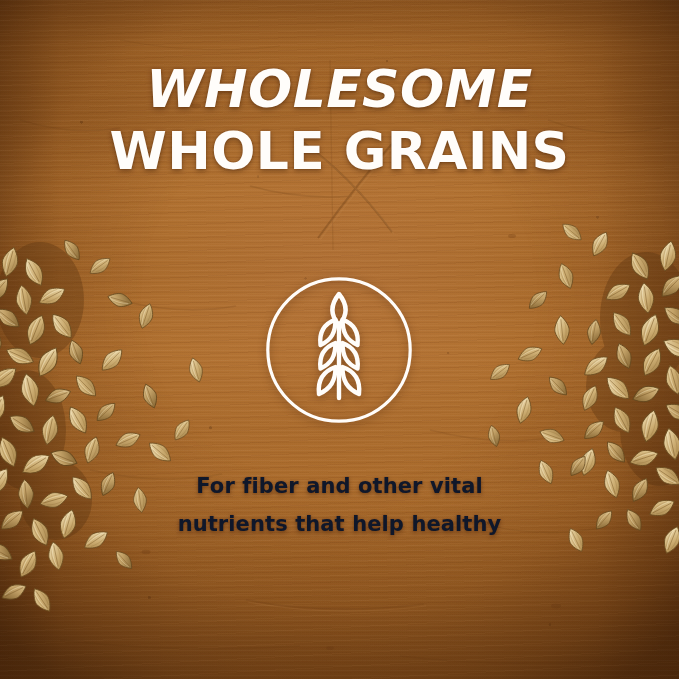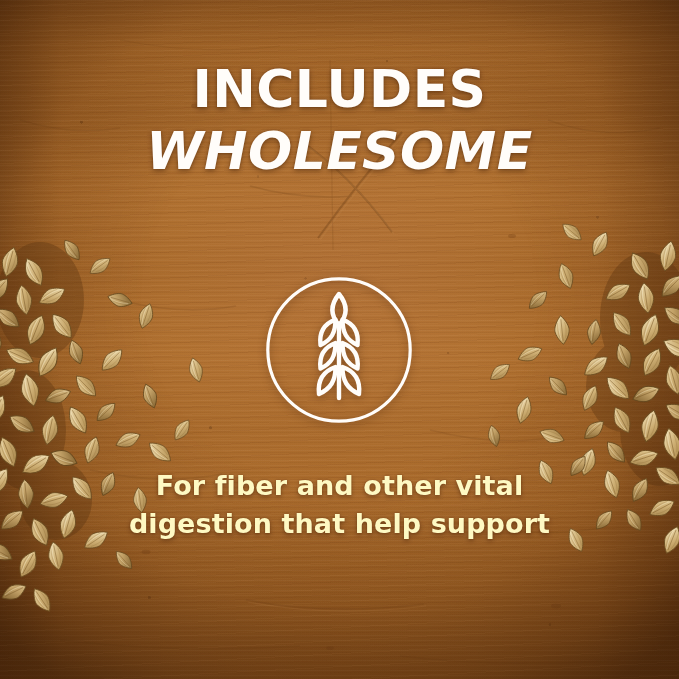--- a/index.html
+++ b/index.html
@@ -150,24 +150,24 @@
   }
   .hl-1 { font-size: 52px; }
   .hl-2 { font-size: 52px; font-style: italic; }
   .hl-3 { font-size: 52px; }
 
   .subtext {
     position: absolute;
     left: 0; right: 0;
     top: 467px;
     text-align: center;
-    color: #fef9c3;
+    color: #0f172a;
     font-family: "DejaVu Sans", sans-serif;
     font-weight: bold;
-    font-size: 27px;
+    font-size: 21px;
     line-height: 38px;
     letter-spacing: 0.1px;
     text-shadow: 0 2px 4px rgba(60,26,4,0.42), 0 0 2px rgba(80,38,8,0.32);
     white-space: nowrap;
   }
   .subtext .sl { display: block; }
 
   
   .badge {
     position: absolute;
@@ -386,22 +386,22 @@
         <use href="#kernel2" transform="translate(494,436) rotate(-14) scale(0.78)"></use>
         <use href="#kernel3" transform="translate(600,244) rotate(28) scale(0.84)"></use>
         <use href="#kernel" transform="translate(572,232) rotate(-50) scale(0.8)"></use>
         <use href="#kernel2" transform="translate(604,520) rotate(40) scale(0.84)"></use>
         <use href="#kernel3" transform="translate(576,540) rotate(-26) scale(0.8)"></use>
       </g>
     </svg>
   </div>
 
   <div class="headline">
-    <span class="hl hl-1">INCLUDES</span>
     <span class="hl hl-2">WHOLESOME</span>
+    <span class="hl hl-3">WHOLE GRAINS</span>
   </div>
 
   <div class="badge">
     <svg width="148" height="148" viewBox="0 0 148 148" xmlns="http://www.w3.org/2000/svg">
       <circle cx="74" cy="74" r="71.2" fill="none" stroke="#fffdfa" stroke-width="3.2"></circle>
       <g fill="none" stroke="#fffdfa" stroke-width="4.4" stroke-linejoin="round" stroke-linecap="round">
 
         <path d="M74 18
                  C 82.5 28.5, 83.5 38.5, 74 49
                  C 64.5 38.5, 65.5 28.5, 74 18 Z"></path>
@@ -427,16 +427,16 @@
                  C 77.5 104.5, 82 112.5, 94 118
                  C 95.5 104.5, 90.5 95.5, 77.5 91 Z"></path>
 
         <path d="M74 49 L74 122" stroke-width="4.4"></path>
       </g>
     </svg>
   </div>
 
   <div class="subtext">
     <span class="sl">For fiber and other vital</span>
-    <span class="sl">digestion that help support</span>
+    <span class="sl">nutrients that help healthy</span>
   </div>
 
 </div>
 
 </body></html>

